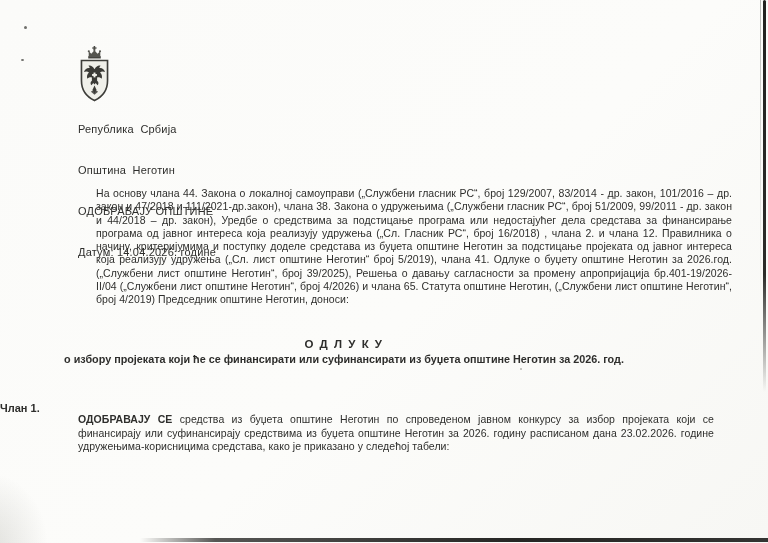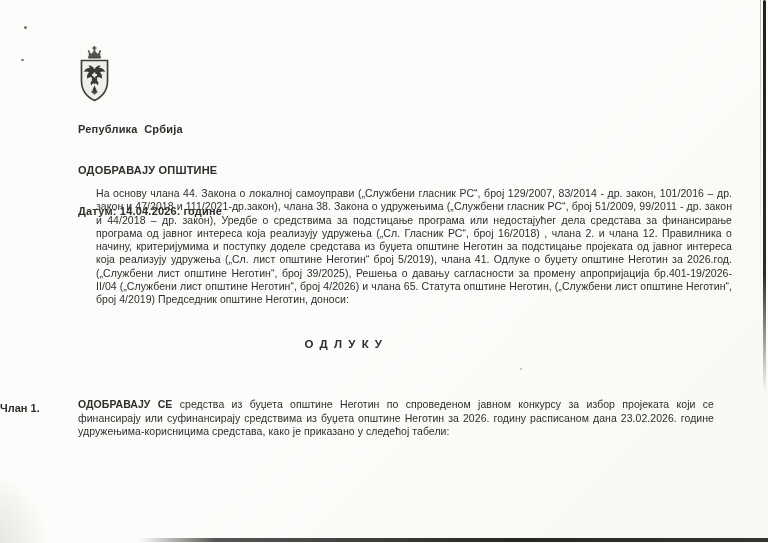--- a/index.html
+++ b/index.html
@@ -63,21 +63,21 @@
     left: 76px;
     top: 46px;
     width: 37px;
     height: 56px;
   }
   .letterhead {
     position: absolute;
     left: 78px;
     top: 96px;
     font-size: 11px;
-    font-weight: bold;
+    font-weight: normal;
     line-height: 13.6px;
     letter-spacing: .2px;
     white-space: pre;
   }
 
   
   .preamble {
     position: absolute;
     left: 96px;
     top: 187px;
@@ -113,21 +113,21 @@
     top: 402px;
     width: 768px;
     text-align: left;
     font-size: 11px;
     font-weight: bold;
   }
 
   .article-body {
     position: absolute;
     left: 78px;
-    top: 398px;
+    top: 413px;
     width: 636px;
     margin: 0;
     font-size: 10.5px;
     line-height: 13.5px;
     text-align: justify;
     letter-spacing: .05px;
   }
   .article-body .lead { font-weight: bold; }
 </style>
 </head>
@@ -168,26 +168,28 @@
 
     <path fill="#3a3a36" d="M16.6 45 L18.5 41 L20.4 45 L18.5 49.5 Z"></path>
     <path fill="#3a3a36" d="M14.8 47.5 L18.5 44.5 L22.2 47.5 L18.5 50.5 Z" opacity=".85"></path>
 
     <rect x="17.5" y="27.5" width="2" height="5" fill="#efefe9"></rect>
     <rect x="16" y="29" width="5" height="2" fill="#efefe9"></rect>
   </svg>
 
   <div class="letterhead">
     <div>Република  Србија</div>
+    <div>Општина  Неготин</div>
     <div>ОДОБРАВАЈУ ОПШТИНЕ</div>
     <div>Датум: 14.04.2026. године</div>
   </div>
 
   <p class="preamble">На основу члана 44. Закона о локалној самоуправи („Службени гласник РС“, број 129/2007, 83/2014 - др. закон, 101/2016 – др. закон и 47/2018 и 111/2021-др.закон), члана 38. Закона о удружењима („Службени гласник РС“, број 51/2009, 99/2011 - др. закон и 44/2018 – др. закон), Уредбе о средствима за подстицање програма или недостајућег дела средстава за финансирање програма од јавног интереса која реализују удружења („Сл. Гласник РС“, број 16/2018) , члана 2. и члана 12. Правилника о начину, критеријумима и поступку доделе средстава из буџета општине Неготин за подстицање пројеката од јавног интереса која реализују удружења („Сл. лист општине Неготин“ број 5/2019), члана 41. Одлуке о буџету општине Неготин за 2026.год. („Службени лист општине Неготин“, број 39/2025), Решења о давању сагласности за промену апропријација бр.401-19/2026-II/04 („Службени лист општине Неготин“, број 4/2026) и члана 65. Статута општине Неготин, („Службени лист општине Неготин“, број 4/2019) Председник општине Неготин, доноси:</p>
 
   <div class="title-block">
     <div class="doc-title">О Д Л У К У</div>
+    <div class="doc-subtitle">о избору пројеката који ће се финансирати или суфинансирати из буџета општине Неготин за 2026. год.</div>
   </div>
 
   <div class="article-heading">Члан 1.</div>
   <p class="article-body"><span class="lead">ОДОБРАВАЈУ СЕ</span><span> средства из буџета општине Неготин по спроведеном јавном конкурсу за избор пројеката који се финансирају или суфинансирају средствима из буџета општине Неготин за 2026. годину расписаном дана 23.02.2026. године удружењима-корисницима средстава, како је приказано у следећој табели:</span></p>
 
 </div>
 
 </body></html>

